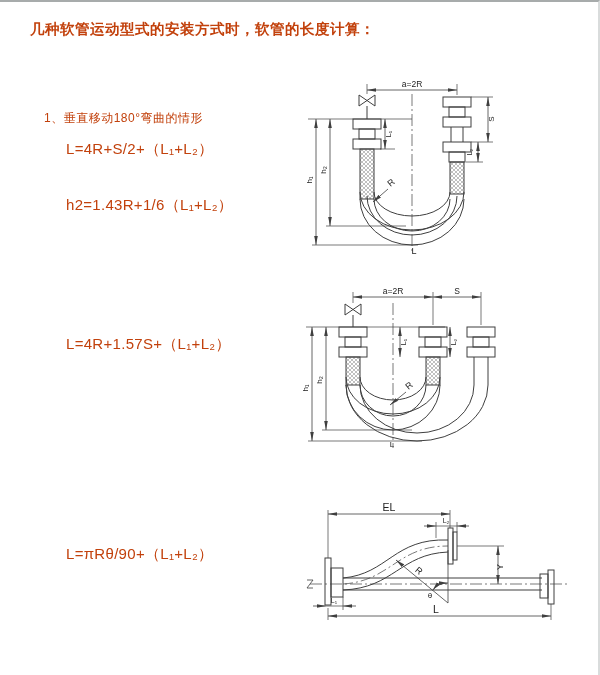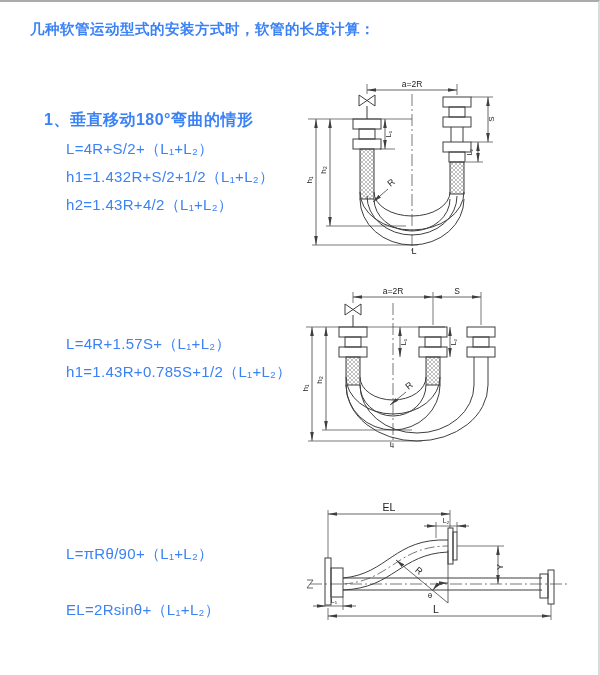--- a/index.html
+++ b/index.html
@@ -1,23 +1,23 @@
 <!DOCTYPE html>
 <html><head>
 <meta charset="utf-8">
 <style>
   html,body{margin:0;padding:0;background:#fff;}
   .doc{
     position:relative;width:600px;height:675px;background:#ffffff;
-    font-family:"Liberation Sans","DejaVu Sans",sans-serif;color:#3b82f6;
+    font-family:"Liberation Sans","DejaVu Sans",sans-serif;color:#c2410c;
     overflow:hidden;box-sizing:border-box;
     border-top:2px solid #a7abab;border-right:2px solid #d9dcdc;
   }
   .title{position:absolute;left:30px;top:18px;font-size:14.5px;font-weight:700;letter-spacing:.5px;white-space:nowrap;}
-  .sec-h{position:absolute;font-size:16px;font-weight:700;letter-spacing:.5px;white-space:nowrap;}
+  .sec-h{position:absolute;font-size:12px;font-weight:400;letter-spacing:.5px;white-space:nowrap;}
   .f{position:absolute;left:66px;font-size:15px;font-weight:400;letter-spacing:.3px;white-space:nowrap;}
   svg.dg{position:absolute;}
   svg text{fill:#222;font-family:"Liberation Sans","DejaVu Sans",sans-serif;}
 </style>
 </head>
 <body>
 
 <div class="doc">
 
   <svg width="0" height="0" style="position:absolute">
@@ -28,28 +28,25 @@
       <pattern id="hatch" patternUnits="userSpaceOnUse" width="4" height="4">
         <path d="M0,4 L4,0 M0,0 L4,4" stroke="#808080" stroke-width="0.5"></path>
       </pattern>
     </defs>
   </svg>
 
   <div class="title">几种软管运动型式的安装方式时，软管的长度计算：</div>
 
   <div class="sec-h" style="left:44px;top:108px">1、垂直移动180°弯曲的情形</div>
   <div class="f" style="top:138px">L=4R+S/2+（L₁+L₂）</div>
-  <div class="f" style="top:166px">h1=1.432R+S/2+1/2（L₁+L₂）</div>
-  <div class="f" style="top:194px">h2=1.43R+4/2（L₁+L₂）</div>
+  <div class="f" style="top:194px">h2=1.43R+1/6（L₁+L₂）</div>
 
   <div class="f" style="top:333px">L=4R+1.57S+（L₁+L₂）</div>
-  <div class="f" style="top:361px">h1=1.43R+0.785S+1/2（L₁+L₂）</div>
 
   <div class="f" style="top:543px">L=πRθ/90+（L₁+L₂）</div>
-  <div class="f" style="top:599px">EL=2Rsinθ+（L₁+L₂）</div>
 
   <svg class="dg" style="left:300px;top:66px" width="235" height="195" viewBox="0 0 235 195">
     <g stroke="#3f3f3f" fill="none" stroke-width="1">
       <line x1="112" y1="26" x2="112" y2="186" stroke-dasharray="12 3 2 3" stroke-width="0.7"></line>
       <path d="M59 27 L59 38 L67 32.5 Z M75 27 L75 38 L67 32.5 Z"></path>
       <line x1="67" y1="38" x2="67" y2="51"></line>
       <g>
         <rect x="53" y="51" width="28" height="10"></rect>
         <rect x="59" y="61" width="16" height="10"></rect>
         <rect x="53" y="71" width="28" height="10"></rect>

